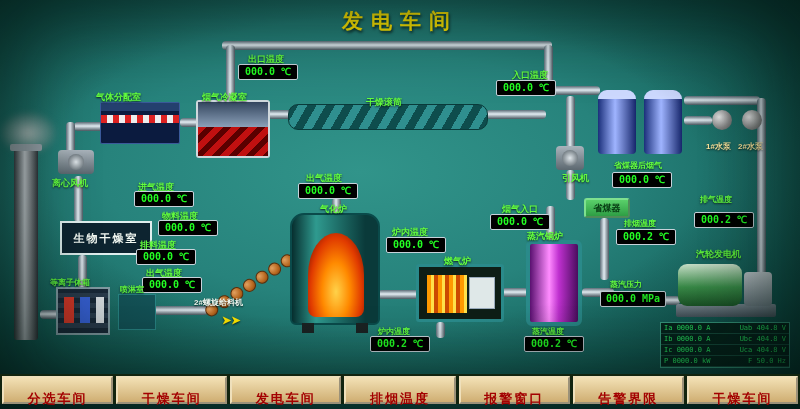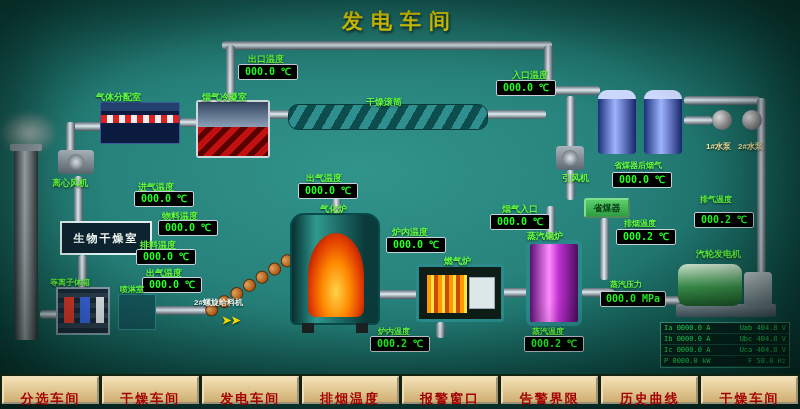--- a/index.html
+++ b/index.html
@@ -231,18 +231,17 @@
     </div>
   </div>
 
   <div class="navbar">
     <button class="navbtn">分选车间</button>
     <button class="navbtn">干燥车间</button>
     <button class="navbtn">发电车间</button>
     <button class="navbtn">排烟温度</button>
     <button class="navbtn">报警窗口</button>
     <button class="navbtn">告警界限</button>
-    <button class="navbtn">历史曲线</button>
     <button class="navbtn">干燥车间</button>
   </div>
 
   <div class="vignette"></div>
 </div>
 
 </body></html>

